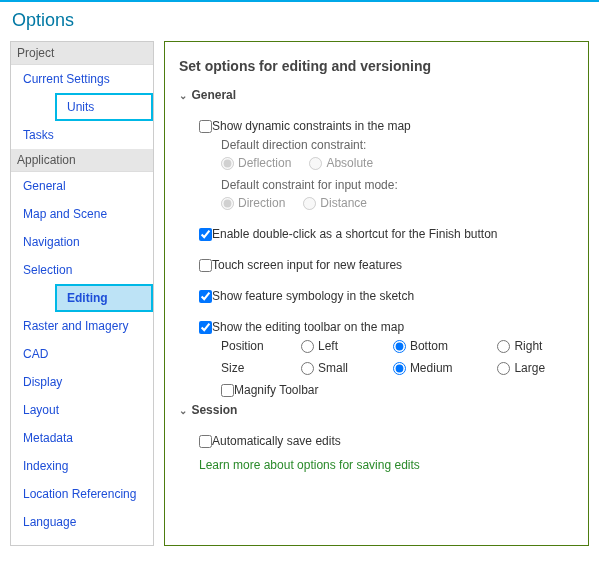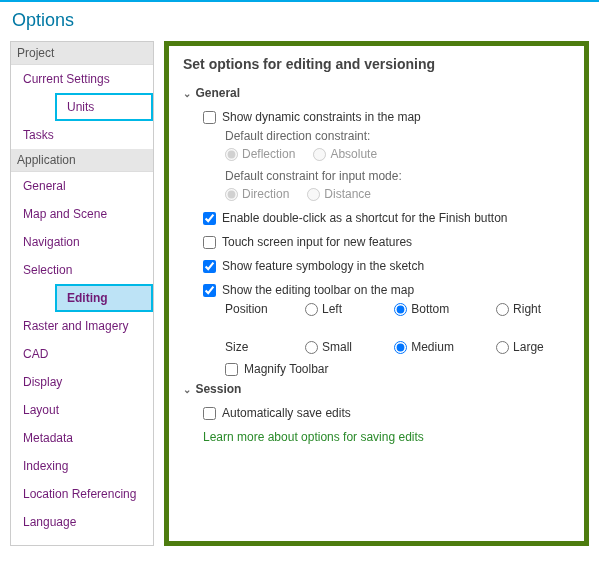--- a/index.html
+++ b/index.html
@@ -2,33 +2,33 @@
 <html><head>
 <meta charset="utf-8">
 <style>
 * { box-sizing: border-box; margin: 0; padding: 0; }
 body { font-family: "Segoe UI", Arial, sans-serif; font-size: 12px; color: #333; background: #fff; width: 599px; height: 565px; overflow: hidden; }
 .window { width: 599px; height: 565px; border-top: 2px solid #00a8e8; background: #fff; }
 .title { font-size: 18px; color: #0078a4; font-weight: 400; padding: 8px 12px 10px; }
 .content { display: flex; padding: 0 10px 10px 10px; gap: 10px; height: 515px; }
 .sidebar { width: 144px; border: 1px solid #ccc; background: #fff; overflow-y: auto; }
 .side-header { background: #e6e6e6; color: #555; font-size: 12px; padding: 4px 6px; border-bottom: 1px solid #ddd; }
-.side-item { padding: 4px 10px; color: #701a75; cursor: pointer; border: 2px solid transparent; line-height: 16px; }
+.side-item { padding: 4px 10px; color: #1d4ed8; cursor: pointer; border: 2px solid transparent; line-height: 16px; }
 .side-item.highlight { border: 2px solid #00b8e6; margin-left: 44px; }
 .side-item.selected { background: #bde3f6; font-weight: 600; }
-.main { flex: 1; border: 5px solid #4d7c0f; padding: 10px 14px; overflow-y: auto; }
+.main { flex: 1; border: 1px solid #4d7c0f; padding: 16px 14px; overflow-y: auto; }
 .main-title { font-size: 14px; font-weight: 600; color: #444; margin-bottom: 14px; }
 .section-head { display: flex; align-items: center; gap: 4px; font-weight: 600; color: #444; margin: 6px 0 8px; cursor: pointer; }
 .chev { font-size: 10px; color: #666; }
-.row { display: flex; align-items: center; margin: 10px 0 5px 20px; gap: 6px; }
+.row { display: flex; align-items: center; margin: 17px 0 5px 20px; }
 .sub { margin-left: 42px; color: #666; margin-top: 4px; margin-bottom: 2px; }
 .radio-row { display: flex; align-items: flex-end; gap: 18px; margin-left: 42px; margin-top: 4px; margin-bottom: 8px; }
 .radio-row.disabled { color: #999; }
 .radio-row.disabled input { accent-color: #999; }
-.pos-grid { margin-left: 42px; display: grid; grid-template-columns: 64px auto auto auto; gap: 24px 16px; align-items: center; margin-top: 4px; }
+.pos-grid { margin-left: 42px; display: grid; grid-template-columns: 64px auto auto auto; gap: 8px 16px; align-items: center; margin-top: 4px; }
 .radio-cell { display: flex; align-items: center; gap: 4px; }
 .link { color: #2a8a2a; margin: 10px 0 0 20px; cursor: pointer; }
 input[type=checkbox], input[type=radio] { margin: 0; }
 label { cursor: pointer; }
 </style>
 </head>
 <body>
 
 <div class="window">
   <div class="title">Options</div>

